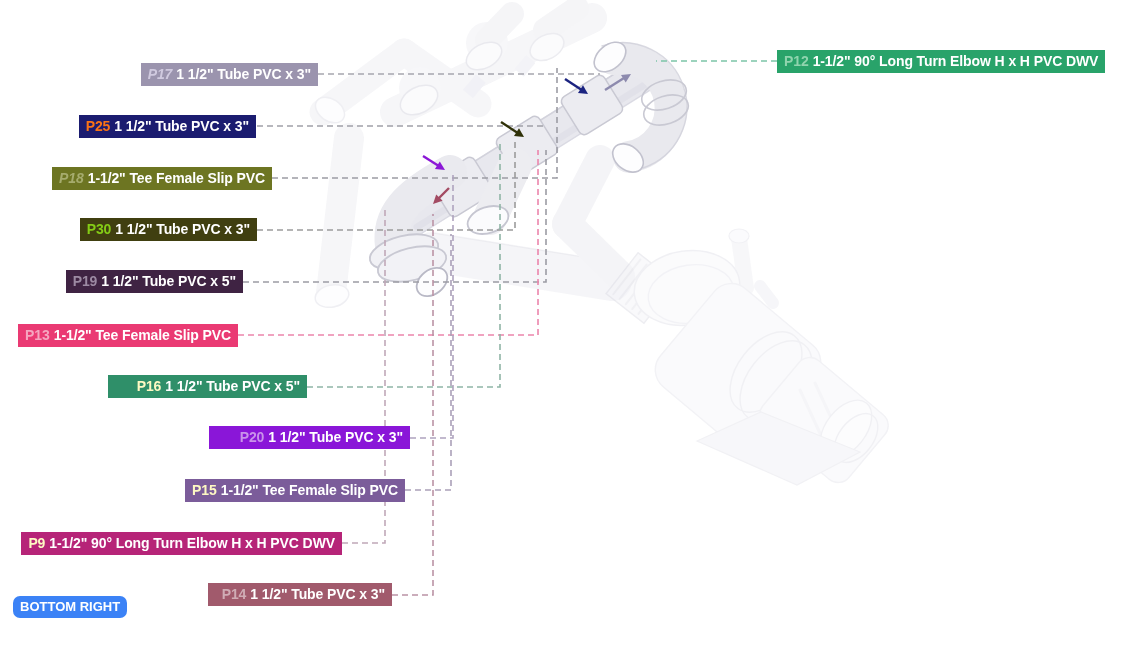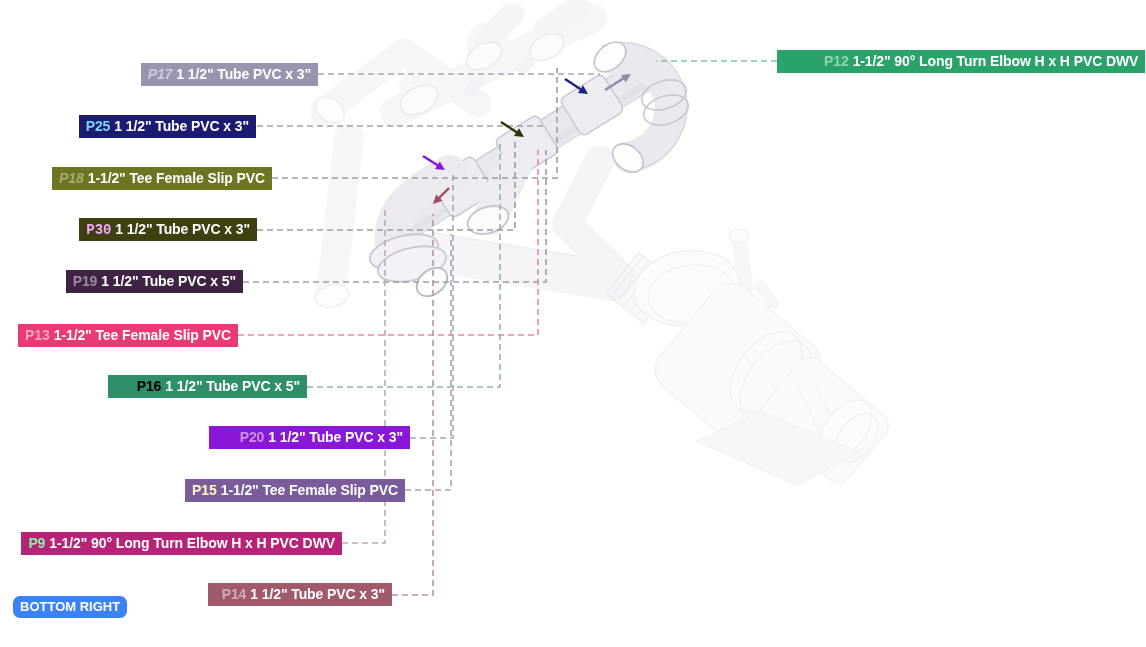--- a/index.html
+++ b/index.html
@@ -129,25 +129,25 @@
         <path d="M445 170 L434.9 169 L439.8 161.4 Z" stroke="none" fill="#8B17D6"></path>
     </g>
     <g>
       <line x1="449" y1="188" x2="438" y2="199" stroke="#A34B63"></line>
         <path d="M433 204 L436.2 194.4 L442.6 200.8 Z" stroke="none" fill="#A34B63"></path>
     </g>
   </g>
 </svg>
 
 <div class="part-label" style="top: 63px; right: 828px; background-color: rgb(155, 148, 174);"><span class="pid" style="color: rgb(208, 202, 223); font-style: italic;">P17</span><span>1 1/2" Tube PVC x 3"</span></div>
-<div class="part-label" style="top: 50px; left: 777px; background-color: rgb(41, 163, 106);"><span class="pid" style="color: rgb(144, 212, 174); margin-left: 40px;">P12</span><span>1-1/2" 90° Long Turn Elbow H x H PVC DWV</span></div>
-<div class="part-label" style="top: 115px; right: 890px; background-color: rgb(27, 28, 112);"><span class="pid" style="color: #7dd3fc;">P25</span><span>1 1/2" Tube PVC x 3"</span></div>
+<div class="part-label" style="top: 50px; left: 777px; background-color: rgb(41, 163, 106);"><span class="pid" style="color: rgb(144, 212, 174);">P12</span><span>1-1/2" 90° Long Turn Elbow H x H PVC DWV</span></div>
+<div class="part-label" style="top: 115px; right: 890px; background-color: rgb(27, 28, 112);"><span class="pid" style="color: #f97316;">P25</span><span>1 1/2" Tube PVC x 3"</span></div>
 <div class="part-label" style="top: 167px; right: 874px; background-color: rgb(109, 117, 34);"><span class="pid" style="color: rgb(166, 172, 110); font-style: italic;">P18</span><span>1-1/2" Tee Female Slip PVC</span></div>
-<div class="part-label" style="top: 218px; right: 889px; background-color: rgb(64, 63, 16);"><span class="pid" style="color: #f0abfc; font-family: Liberation Mono, monospace;">P30</span><span>1 1/2" Tube PVC x 3"</span></div>
+<div class="part-label" style="top: 218px; right: 889px; background-color: rgb(64, 63, 16);"><span class="pid" style="color: #84cc16;">P30</span><span>1 1/2" Tube PVC x 3"</span></div>
 <div class="part-label" style="top: 270px; right: 903px; background-color: rgb(63, 35, 67);"><span class="pid" style="color: rgb(156, 138, 163);">P19</span><span>1 1/2" Tube PVC x 5"</span></div>
 <div class="part-label" style="top: 324px; right: 908px; background-color: rgb(234, 58, 115);"><span class="pid" style="color: rgb(245, 166, 192);">P13</span><span>1-1/2" Tee Female Slip PVC</span></div>
-<div class="part-label" style="top: 375px; right: 839px; background-color: rgb(47, 143, 105);"><span class="pid" style="color: #000000; padding-left: 22px;">P16</span><span>1 1/2" Tube PVC x 5"</span></div>
+<div class="part-label" style="top: 375px; right: 839px; background-color: rgb(47, 143, 105);"><span class="pid" style="color: #fef9c3; padding-left: 22px;">P16</span><span>1 1/2" Tube PVC x 5"</span></div>
 <div class="part-label" style="top: 426px; right: 736px; background-color: rgb(138, 22, 216);"><span class="pid" style="color: rgb(201, 146, 234); margin-left: 24px;">P20</span><span>1 1/2" Tube PVC x 3"</span></div>
 <div class="part-label" style="top: 479px; right: 741px; background-color: rgb(123, 92, 154);"><span class="pid" style="color: #fef9c3;">P15</span><span>1-1/2" Tee Female Slip PVC</span></div>
-<div class="part-label" style="top: 532px; right: 804px; background-color: rgb(182, 36, 120);"><span class="pid" style="color: #86efac; margin-top: 16px;">P9</span><span>1-1/2" 90° Long Turn Elbow H x H PVC DWV</span></div>
+<div class="part-label" style="top: 532px; right: 804px; background-color: rgb(182, 36, 120);"><span class="pid" style="color: #fef9c3; margin-top: 16px;">P9</span><span>1-1/2" 90° Long Turn Elbow H x H PVC DWV</span></div>
 <div class="part-label" style="top: 583px; right: 754px; background-color: rgb(161, 90, 108);"><span class="pid" style="color: rgb(208, 172, 181); margin-left: 7px;">P14</span><span>1 1/2" Tube PVC x 3"</span></div>
 
 <div class="corner-label" style="top: 596px; left: 13px; background-color: #3b82f6; color: rgb(255, 255, 255); border-radius: 7px;">BOTTOM RIGHT</div>
 
 </body></html>

